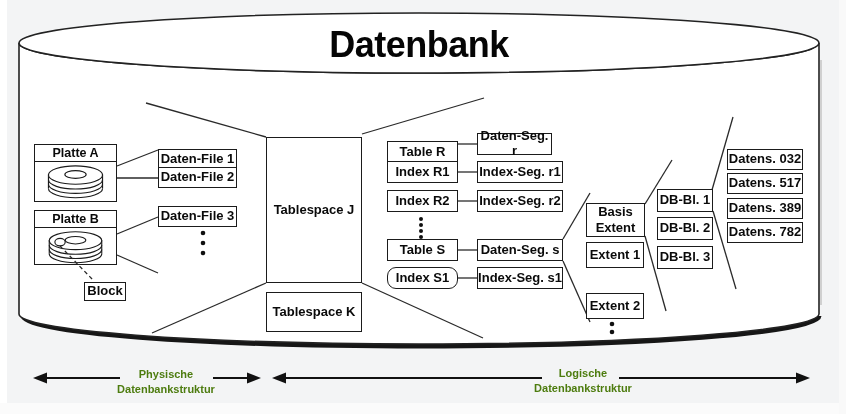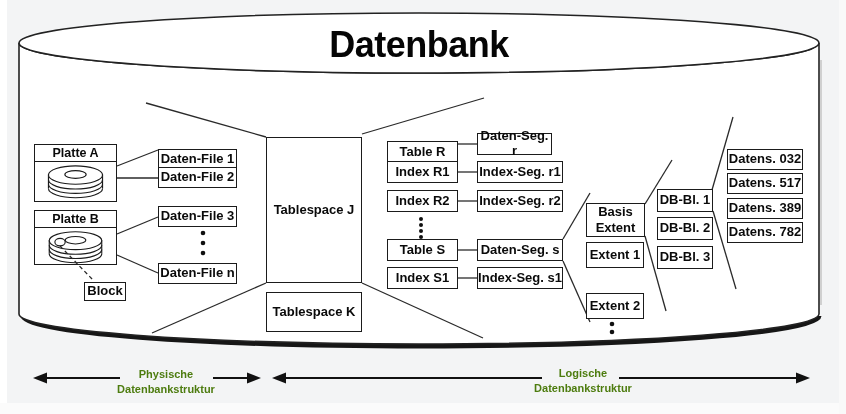--- a/index.html
+++ b/index.html
@@ -140,30 +140,29 @@
         <ellipse cx="23" cy="15" rx="5.5" ry="4"></ellipse>
       </g>
     </svg>
   </div>
 
   <div class="box" style="left:84px;top:282px;width:42px;height:19px;">Block</div>
 
   <div class="box" style="left:158px;top:149px;width:79px;height:21px;">Daten-File 1</div>
   <div class="box" style="left:158px;top:167px;width:79px;height:21px;">Daten-File 2</div>
   <div class="box" style="left:158px;top:206px;width:79px;height:21px;">Daten-File 3</div>
-  <div class="box" style="left:158px;top:263px;width:79px;height:21px;">Daten-File n</div>
 
   <div class="box" style="left:266px;top:137px;width:96px;height:146px;">Tablespace J</div>
   <div class="box" style="left:266px;top:292px;width:96px;height:40px;">Tablespace K</div>
 
   <div class="box" style="left:387px;top:133px;width:71px;height:22px;margin-top:8px;">Table R</div>
   <div class="box" style="left:387px;top:161px;width:71px;height:22px;">Index R1</div>
   <div class="box" style="left:387px;top:190px;width:71px;height:22px;">Index R2</div>
   <div class="box" style="left:387px;top:239px;width:71px;height:22px;">Table S</div>
-  <div class="box" style="left:387px;top:267px;width:71px;height:22px;">Index S1</div>
+  <div class="box" style="left:387px;top:267px;width:71px;height:22px;border-radius:9px;">Index S1</div>
 
   <div class="box" style="left:477px;top:133px;width:75px;height:22px;">Daten-Seg. r</div>
   <div class="box" style="left:477px;top:161px;width:86px;height:22px;">Index-Seg. r1</div>
   <div class="box" style="left:477px;top:190px;width:86px;height:22px;">Index-Seg. r2</div>
   <div class="box" style="left:477px;top:239px;width:86px;height:22px;">Daten-Seg. s</div>
   <div class="box" style="left:477px;top:267px;width:86px;height:22px;">Index-Seg. s1</div>
 
   <div class="box" style="left:586px;top:203px;width:59px;height:34px;padding:0 4px;line-height:1.25;">Basis Extent</div>
   <div class="box" style="left:586px;top:242px;width:58px;height:26px;">Extent 1</div>
   <div class="box" style="left:586px;top:277px;width:58px;height:26px;margin-top:16px;">Extent 2</div>

